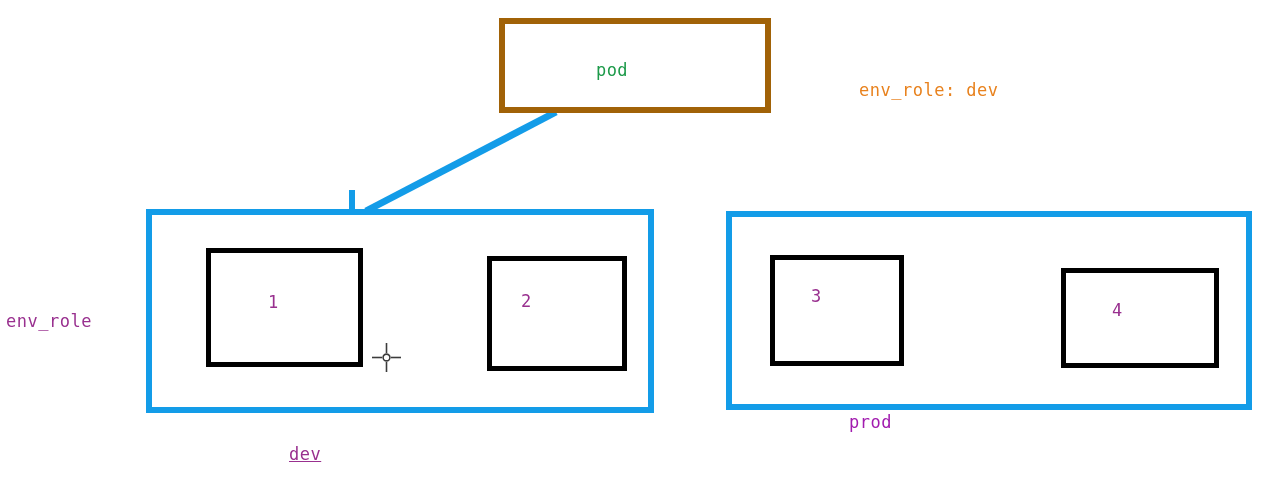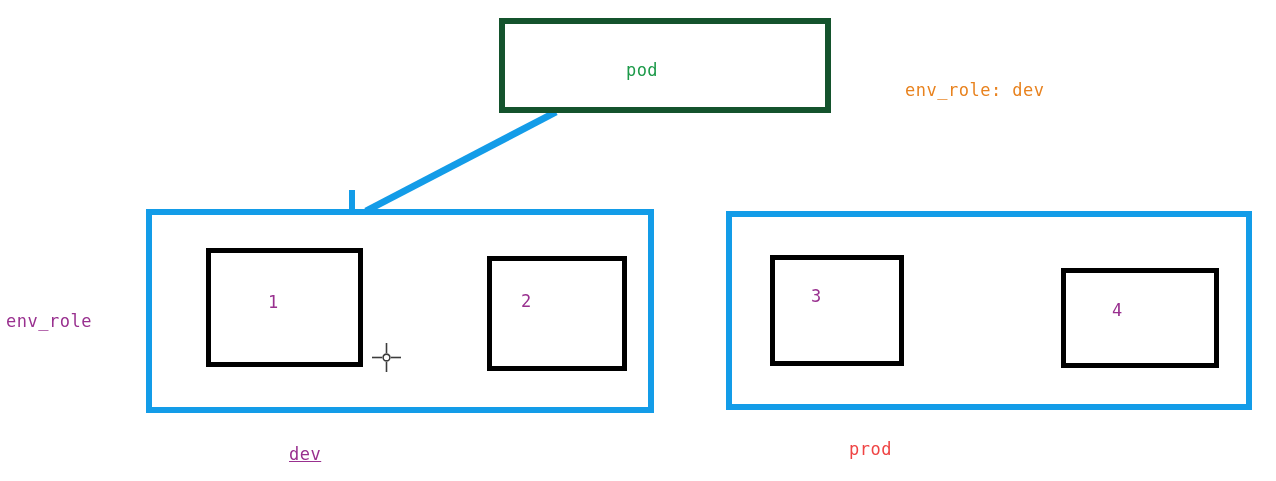--- a/index.html
+++ b/index.html
@@ -17,23 +17,23 @@
   }
   .box {
     position: absolute;
     box-sizing: border-box;
     background: transparent;
   }
   
   #pod-box {
     left: 499px;
     top: 18px;
-    width: 332px;
+    width: 272px;
     height: 95px;
-    border: 6px solid #14532d;
+    border: 6px solid #a16207;
   }
   #pod-label {
     position: absolute;
     left: 0;
     top: 36px;
     width: 100%;
     text-align: center;
     transform: translateX(-23px);
     color: #1d9a4a;
     font-size: 17px;
@@ -83,38 +83,37 @@
   }
   #selector-title {
     left: 838px;
     top: 43px;
     color: #e8821e;
   }
   #selector-entry {
     left: 859px;
     top: 80px;
     color: #e8821e;
-    margin-left: 46px;
   }
   #axis-label {
     left: 6px;
     top: 311px;
     color: #99308f;
     text-align: center;
   }
   #dev-caption {
     left: 289px;
     top: 444px;
     color: #99308f;
     text-decoration: underline;
   }
   #prod-caption {
     left: 849px;
-    top: 439px;
-    color: #ef4444;
+    top: 412px;
+    color: #a21caf;
   }
   
   #connector {
     position: absolute;
     left: 0;
     top: 0;
     width: 1276px;
     height: 481px;
     pointer-events: none;
   }

